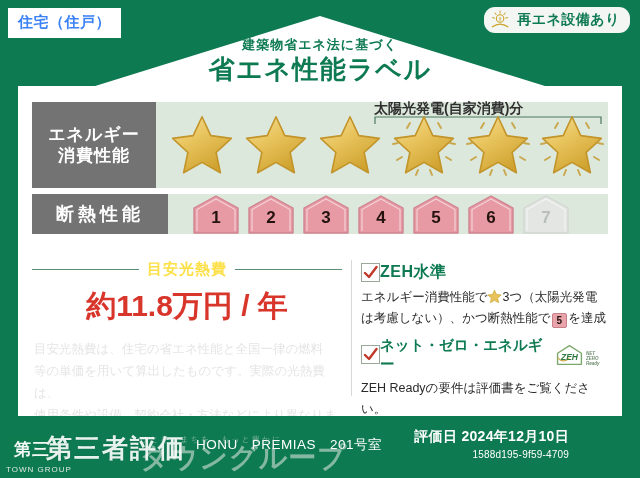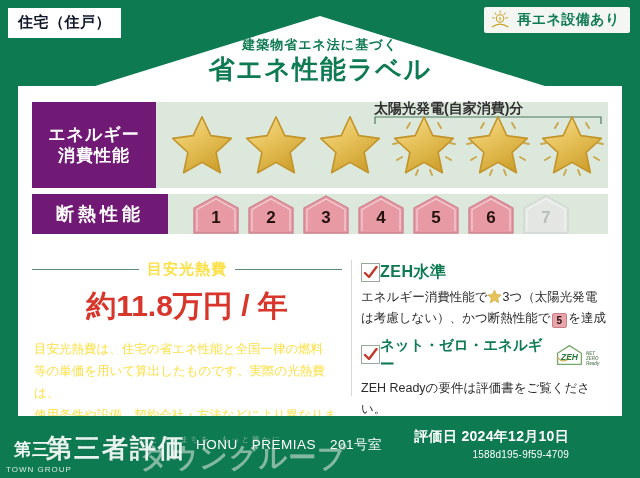--- a/index.html
+++ b/index.html
@@ -20,31 +20,31 @@
     position:absolute;left:0;top:0;width:640px;height:110px;
   }
   .housebody{
     position:absolute;left:18px;top:86px;width:604px;height:330px;
     background:#ffffff;
   }
 
   
   .tag{
     position:absolute;left:8px;top:8px;
-    background:#ffffff;color:#0f172a;
+    background:#ffffff;color:#3b82f6;
     font-size:15px;font-weight:bold;
     padding:5px 10px 6px 10px;
     letter-spacing:0.5px;
     z-index:30;
   }
   
   .badge{
     position:absolute;right:10px;top:7px;
     background:#f3f6f2;
-    border-radius:2px;
+    border-radius:11px;
     padding:3px 10px 3px 6px;
     display:flex;align-items:center;gap:5px;
     z-index:30;
   }
   .badge-label{
     color:#0d7a52;font-size:14px;font-weight:bold;letter-spacing:.5px;
   }
   .sun-ico{width:22px;height:20px;display:block;}
 
   
@@ -69,21 +69,21 @@
   
   .perf-row{
     position:absolute;left:14px;width:576px;
     background:#dde8dc;
     display:flex;align-items:stretch;
   }
   .row-energy{top:6px;height:86px;}
   .row-insul{top:98px;height:40px;}
 
   .row-key{
-    width:136px;background:#701a75;color:#ffffff;
+    width:136px;background:#737373;color:#ffffff;
     display:flex;flex-direction:column;align-items:center;justify-content:center;
     font-size:17px;font-weight:bold;letter-spacing:1px;line-height:1.25;
   }
   .row-key.one-line{font-size:18px;letter-spacing:4px;}
   .row-val{flex:1;position:relative;display:flex;align-items:center;}
 
   
   .stars{display:flex;align-items:center;gap:2px;padding-left:10px;}
   .star-cell{position:relative;width:72px;height:70px;display:flex;align-items:center;justify-content:center;}
   .star-svg{width:66px;height:64px;display:block;}
@@ -119,21 +119,21 @@
   .cost-head{
     display:flex;align-items:center;justify-content:center;gap:8px;
     color:#fde047;font-size:15px;font-weight:bold;letter-spacing:1px;
   }
   .hr-line{flex:1;height:1px;background:#5a8f75;}
   .cost-value{
     text-align:center;color:#d8352b;font-size:30px;font-weight:bold;
     margin-top:7px;letter-spacing:0px;
   }
   .cost-note{
-    margin-top:12px;color:#fde047;font-size:12.5px;line-height:1.75;
+    margin-top:12px;color:#e5e5e5;font-size:12.5px;line-height:1.75;
     text-align:left;padding:0 2px;
   }
 
   .zeh-block{margin-bottom:6px;}
   .zeh-head{display:flex;align-items:center;}
   .checkbox{
     width:17px;height:17px;border:1px solid #9aa89a;background:#fff;
     position:relative;flex:none;
   }
   .checkbox svg{position:absolute;left:1px;top:1px;width:15px;height:15px;}

